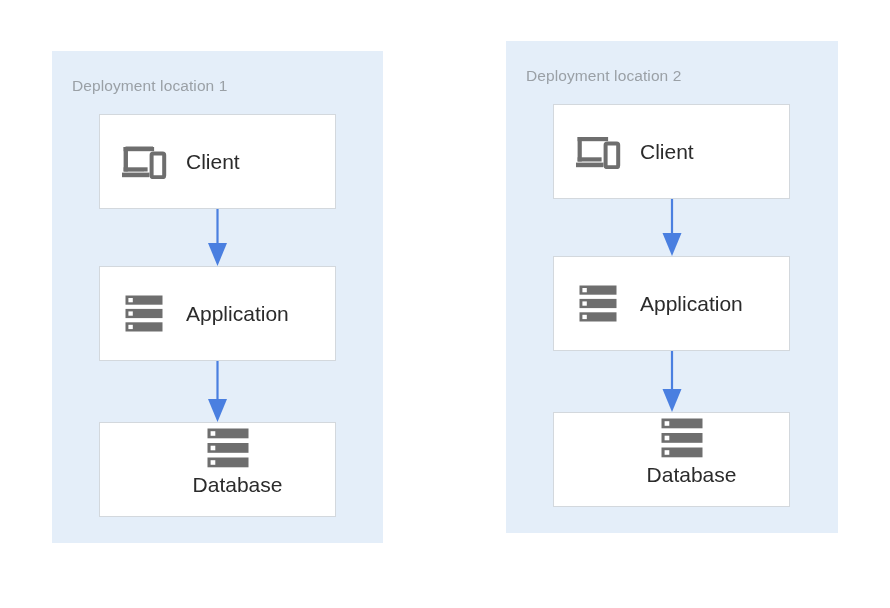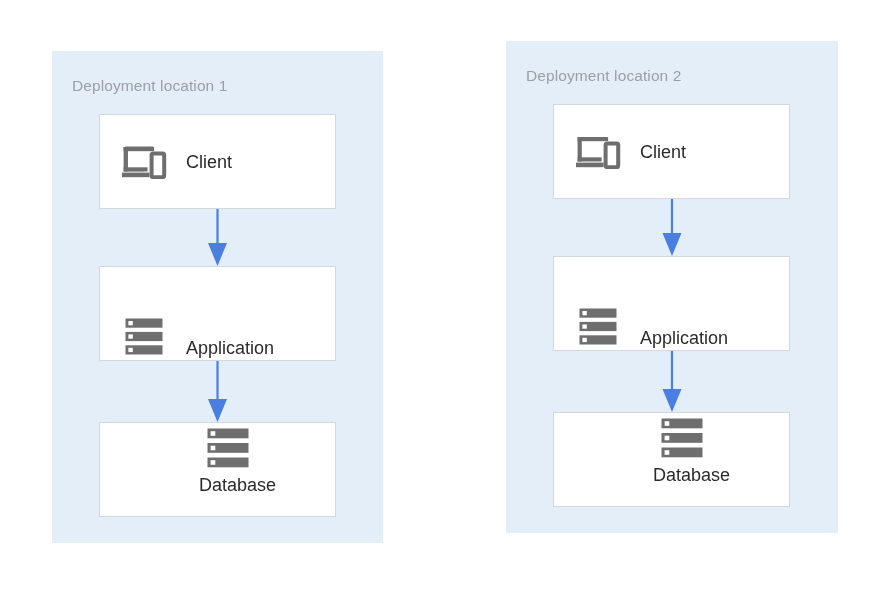--- a/index.html
+++ b/index.html
@@ -55,27 +55,27 @@
     flex: 0 0 auto;
     width: 46px;
     height: 46px;
     display: flex;
     align-items: center;
     justify-content: center;
   }
   .node .node-label {
     flex: 0 0 auto;
     margin-left: 18px;
-    font-size: 18px;
+    font-size: 21px;
     line-height: 24px;
     color: #2b2b2b;
     white-space: nowrap;
   }
   .node.client   { top: 63px; }
-  .node.app      { top: 215px; align-items: flex-end; }
+  .node.app      { top: 215px; }
   .node.database { top: 371px; flex-direction: column; }
 
   
   .node.database .icon-wrap { width: 50px; height: 50px; }
 
   
   .arrow {
     position: absolute;
     left: 0;
     width: 100%;

